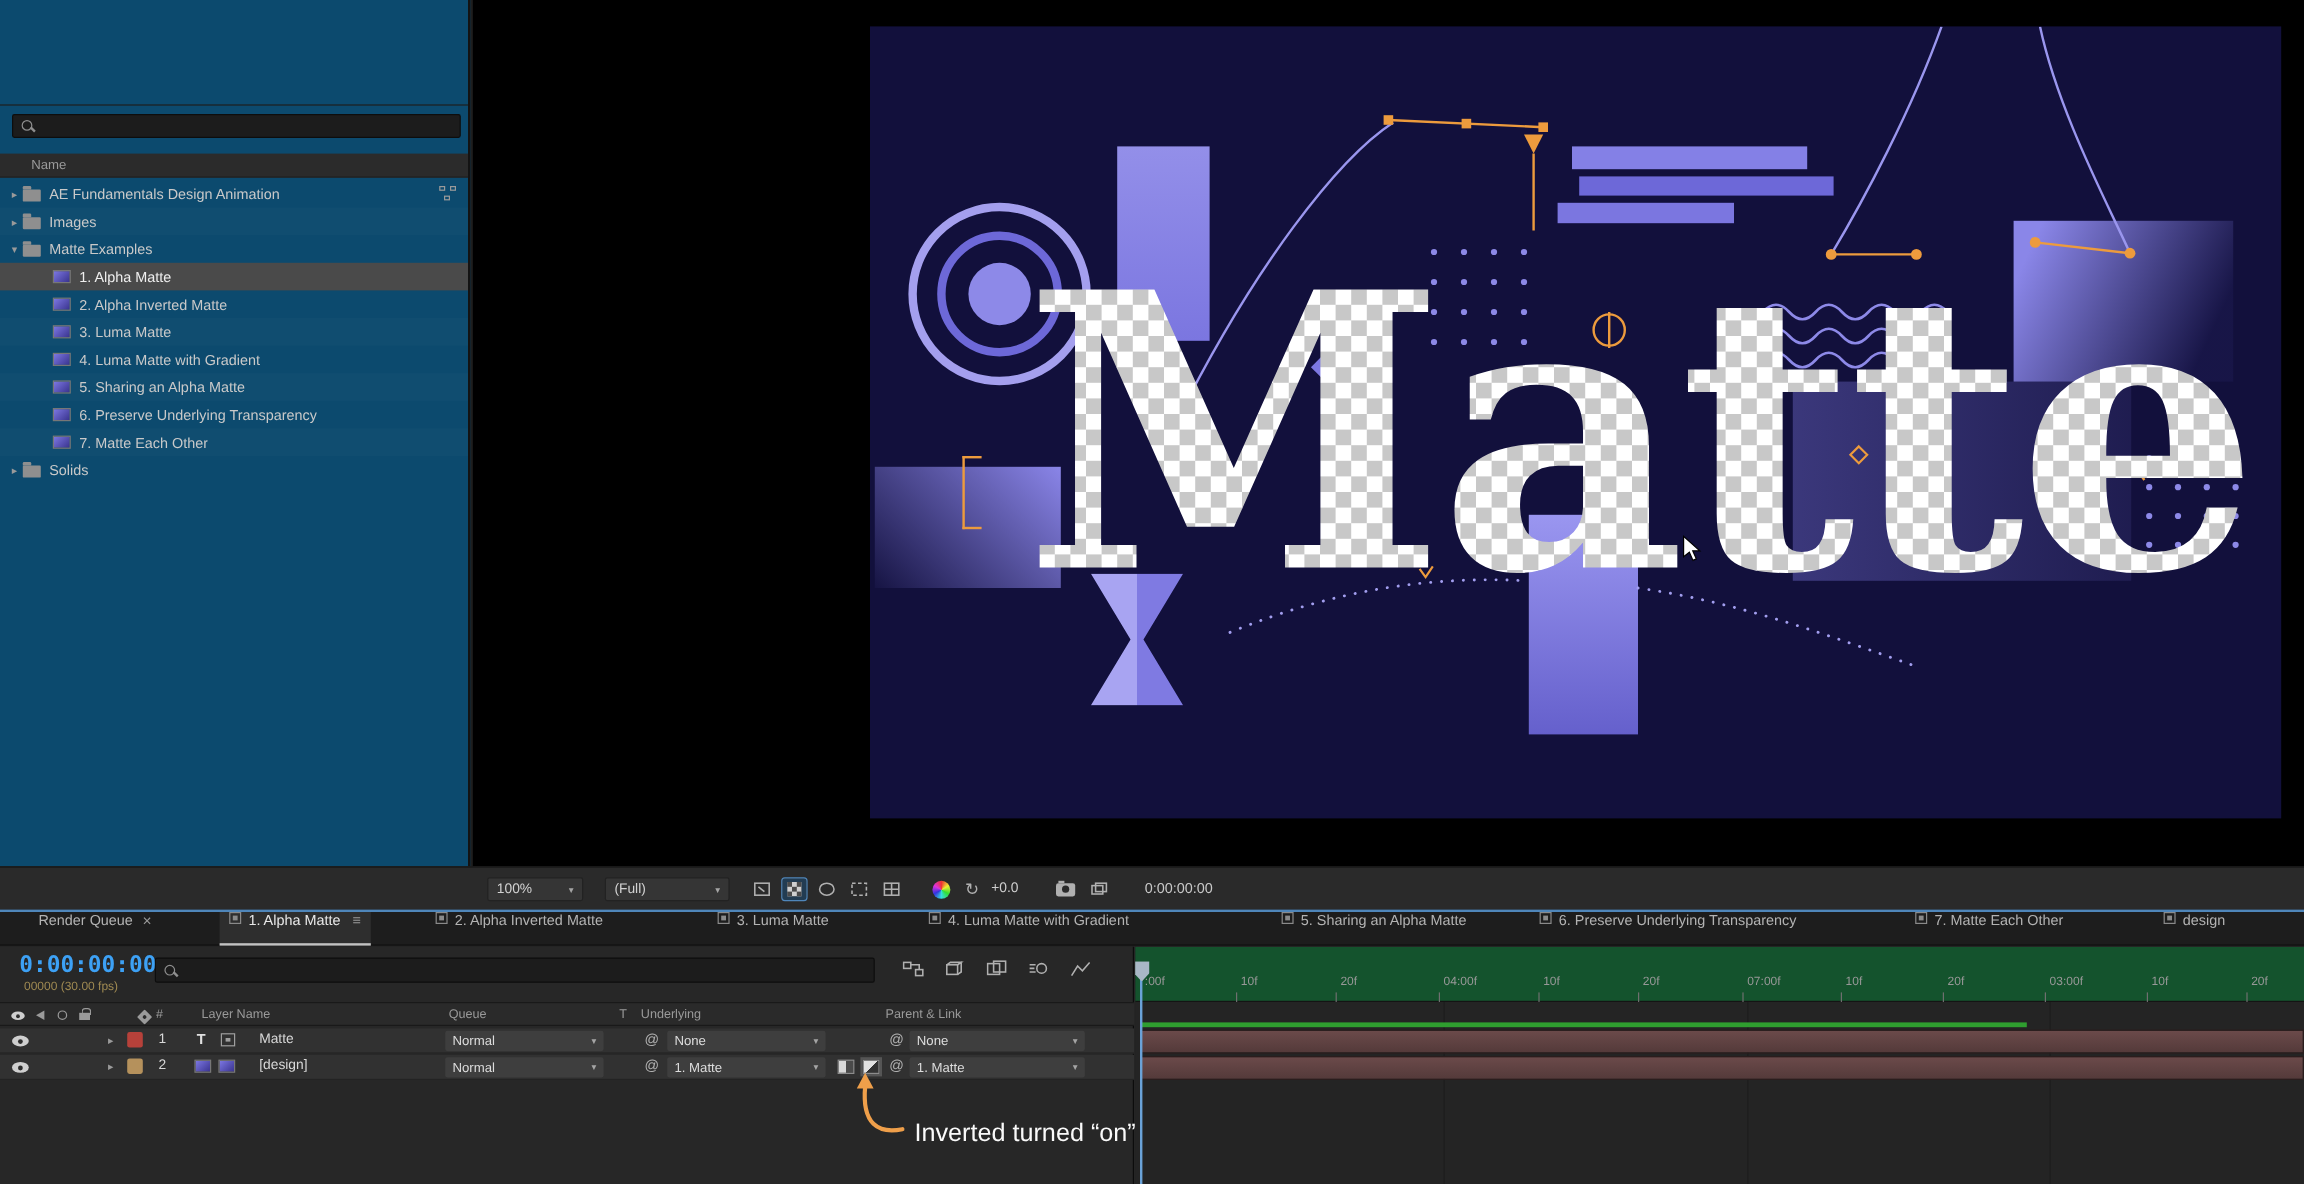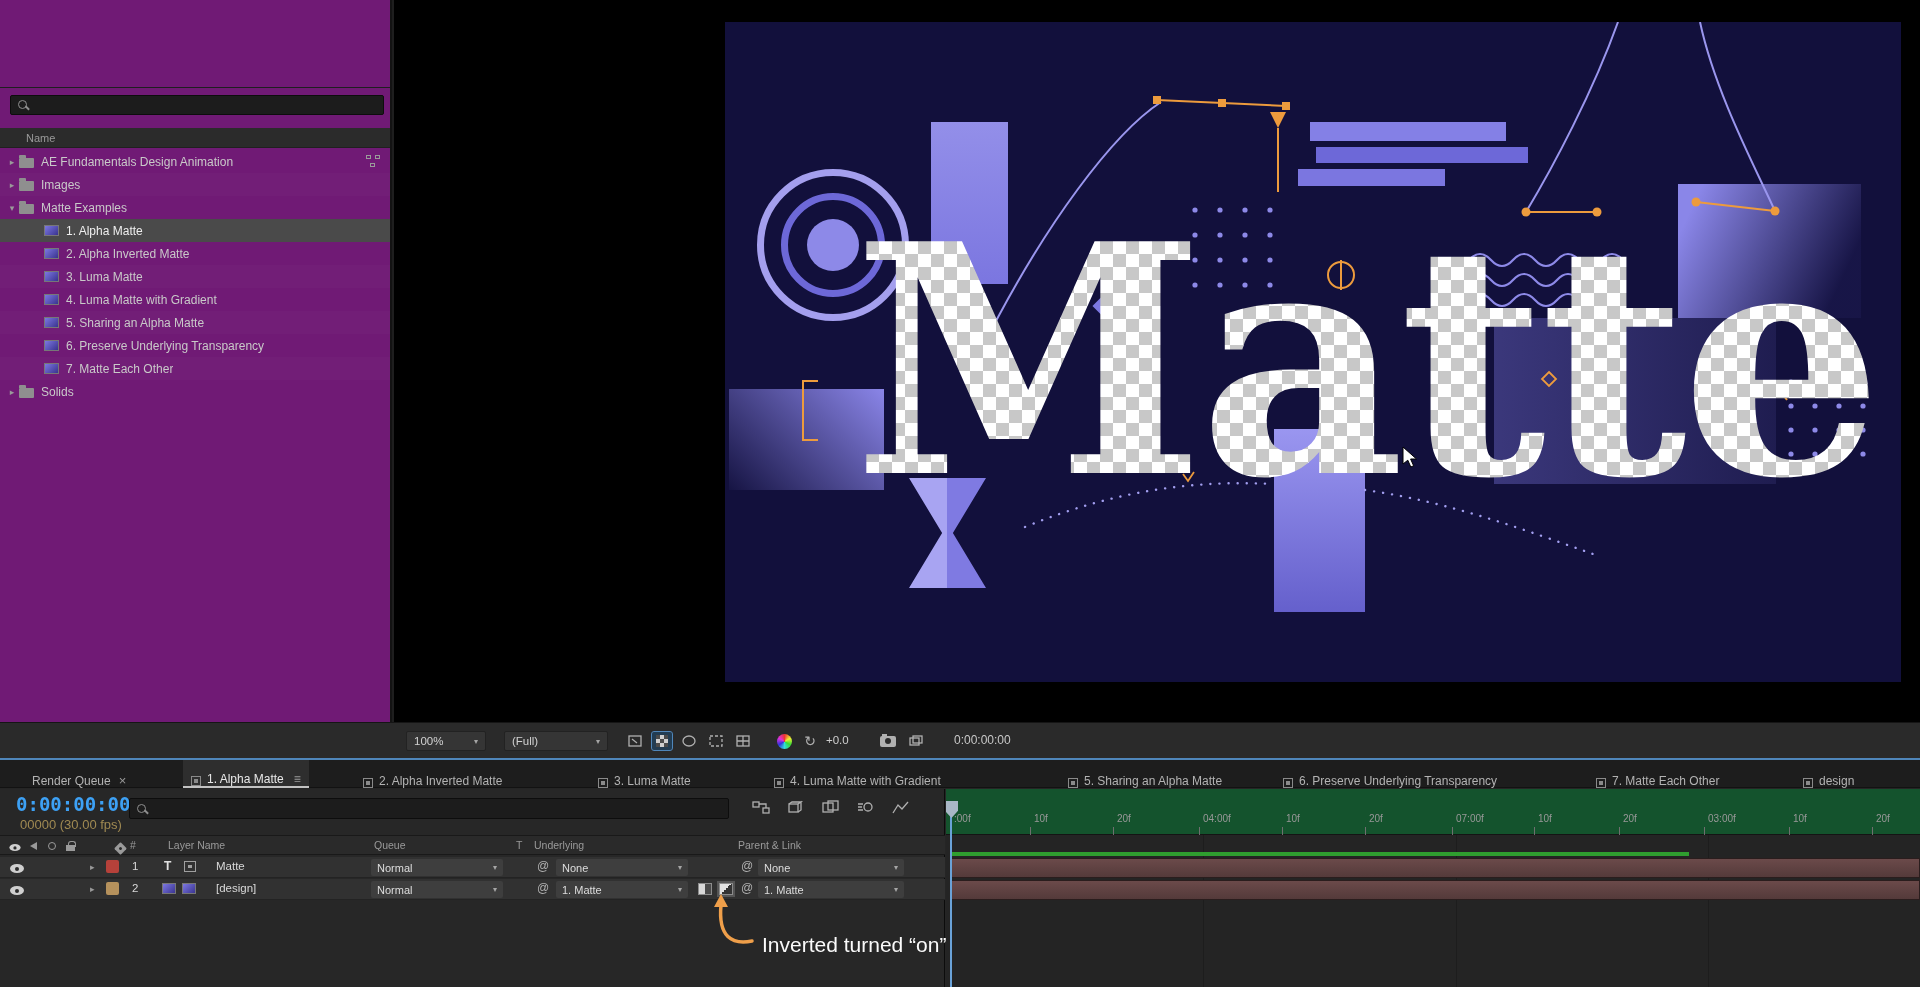--- a/index.html
+++ b/index.html
@@ -1,21 +1,21 @@
 <!DOCTYPE html>
 <html><head>
 <meta charset="utf-8">
 <style>
   *{margin:0;padding:0;box-sizing:border-box}
   html,body{width:1920px;height:987px;overflow:hidden;background:#000;
     font-family:"Liberation Sans",sans-serif;-webkit-font-smoothing:antialiased}
   .app{position:relative;width:1920px;height:987px;background:#1e1e1e;overflow:hidden}
 
   
-  .project-panel{position:absolute;left:0;top:0;width:392px;height:722px;background:#701a75;border-right:2px solid #131313}
+  .project-panel{position:absolute;left:0;top:0;width:392px;height:722px;background:#0c4a6e;border-right:2px solid #131313}
   .pp-topzone{position:absolute;left:0;top:0;width:100%;height:88px;border-bottom:1px solid #1f1f1f}
   .searchbox{position:absolute;background:#1c1c1c;border:1px solid #0d0d0d;border-radius:2px;display:flex;align-items:center;padding-left:6px}
   .pp-search{left:10px;top:95px;width:374px;height:20px}
   .mag{position:relative;width:12px;height:12px;display:inline-block}
   .mag::before{content:"";position:absolute;left:1px;top:1px;width:7px;height:7px;border:1.5px solid #8f8f8f;border-radius:50%}
   .mag::after{content:"";position:absolute;left:8px;top:8px;width:5px;height:1.5px;background:#8f8f8f;transform:rotate(45deg)}
   .pp-colhead{position:absolute;left:0;top:128px;width:100%;height:20px;background:#2b2b2b;border-bottom:1px solid #202020;
     font-size:11px;color:#9a9a9a;line-height:20px;padding-left:26px}
   .pp-tree{position:absolute;left:0;top:150px;width:100%}
   .pp-row{position:relative;height:23px;display:flex;align-items:center;font-size:12px;color:#c9c9c9;width:100%}
@@ -65,33 +65,33 @@
     font-family:"DejaVu Serif",serif;font-weight:bold;font-size:318px;letter-spacing:-6px;
     background:repeating-conic-gradient(#ffffff 0% 25%,#c8c8c8 0% 50%) 0 0/26px 26px;
     -webkit-background-clip:text;background-clip:text;color:transparent}
   .comp-svg{position:absolute;left:0;top:0;z-index:4}
   .cursor-svg{position:absolute;left:0;top:0;z-index:9}
   .bracket{border-left:2px solid #ed9b3d;border-top:2px solid #ed9b3d;border-bottom:2px solid #ed9b3d}
 
   
   .timeline{position:absolute;left:0;top:758px;width:1920px;height:229px;background:#252525;border-top:2px solid #4f86ba}
   .tl-tabs{position:relative;height:28px;background:#1d1d1d;border-bottom:1px solid #121212}
-  .tab{position:absolute;top:0;height:28px;display:flex;align-items:flex-end;gap:6px;font-size:12px;color:#b3b3b3;padding:0 8px;white-space:nowrap}
+  .tab{position:absolute;top:0;height:28px;display:flex;align-items:flex-start;gap:6px;font-size:12px;color:#b3b3b3;padding:0 8px;white-space:nowrap}
   .tab.active{background:#2e2e2e;color:#e8e8e8;border-bottom:2px solid #c2c2c2}
   .tab-ic{width:10px;height:10px;border:1px solid #8a8a8a;position:relative;flex:0 0 auto}
   .tab-ic::after{content:"";position:absolute;left:2px;top:2px;width:4px;height:4px;background:#8a8a8a}
   .tab-close{color:#9a9a9a;font-size:13px;margin-left:2px}
   .tab-menu{color:#9a9a9a;font-size:12px;margin-left:4px}
 
   .tl-body{position:absolute;left:0;top:29px;right:0;bottom:0}
   .tl-left{position:absolute;left:0;top:0;width:945px;height:100%;background:#272727;border-right:1px solid #0c0c0c}
   .tl-right{position:absolute;left:946px;top:0;right:0;height:100%;background:#242424;overflow:hidden}
 
   .tc-big{position:absolute;left:16px;top:4px;font-family:"DejaVu Sans Mono",monospace;font-weight:bold;font-size:19px;color:#3da1f5}
-  .tc-small{position:absolute;left:20px;top:28px;font-size:13px;color:#a08a52}
+  .tc-small{position:absolute;left:20px;top:28px;font-size:10px;color:#a08a52}
   .tl-search{left:129px;top:9px;width:600px;height:21px}
   .tl-icons{position:absolute;top:11px;left:752px;display:flex;gap:17px}
 
   .tl-colhead{position:absolute;left:0;top:46px;width:945px;height:20px;background:#2a2a2a;border-top:1px solid #191919;border-bottom:1px solid #191919;
     font-size:10.5px;color:#9a9a9a}
   .ch{position:absolute;top:3px}
   .eye-ic{width:14px;height:9px;background:#cfcfcf;border-radius:50%;position:relative;display:inline-block}
   .eye-ic::after{content:"";position:absolute;left:5px;top:2.5px;width:4px;height:4px;border-radius:50%;background:#2c2c2c}
   .mini{display:inline-block;vertical-align:middle}
   .spk{width:0;height:0;border-right:7px solid #9a9a9a;border-top:4px solid transparent;border-bottom:4px solid transparent}

